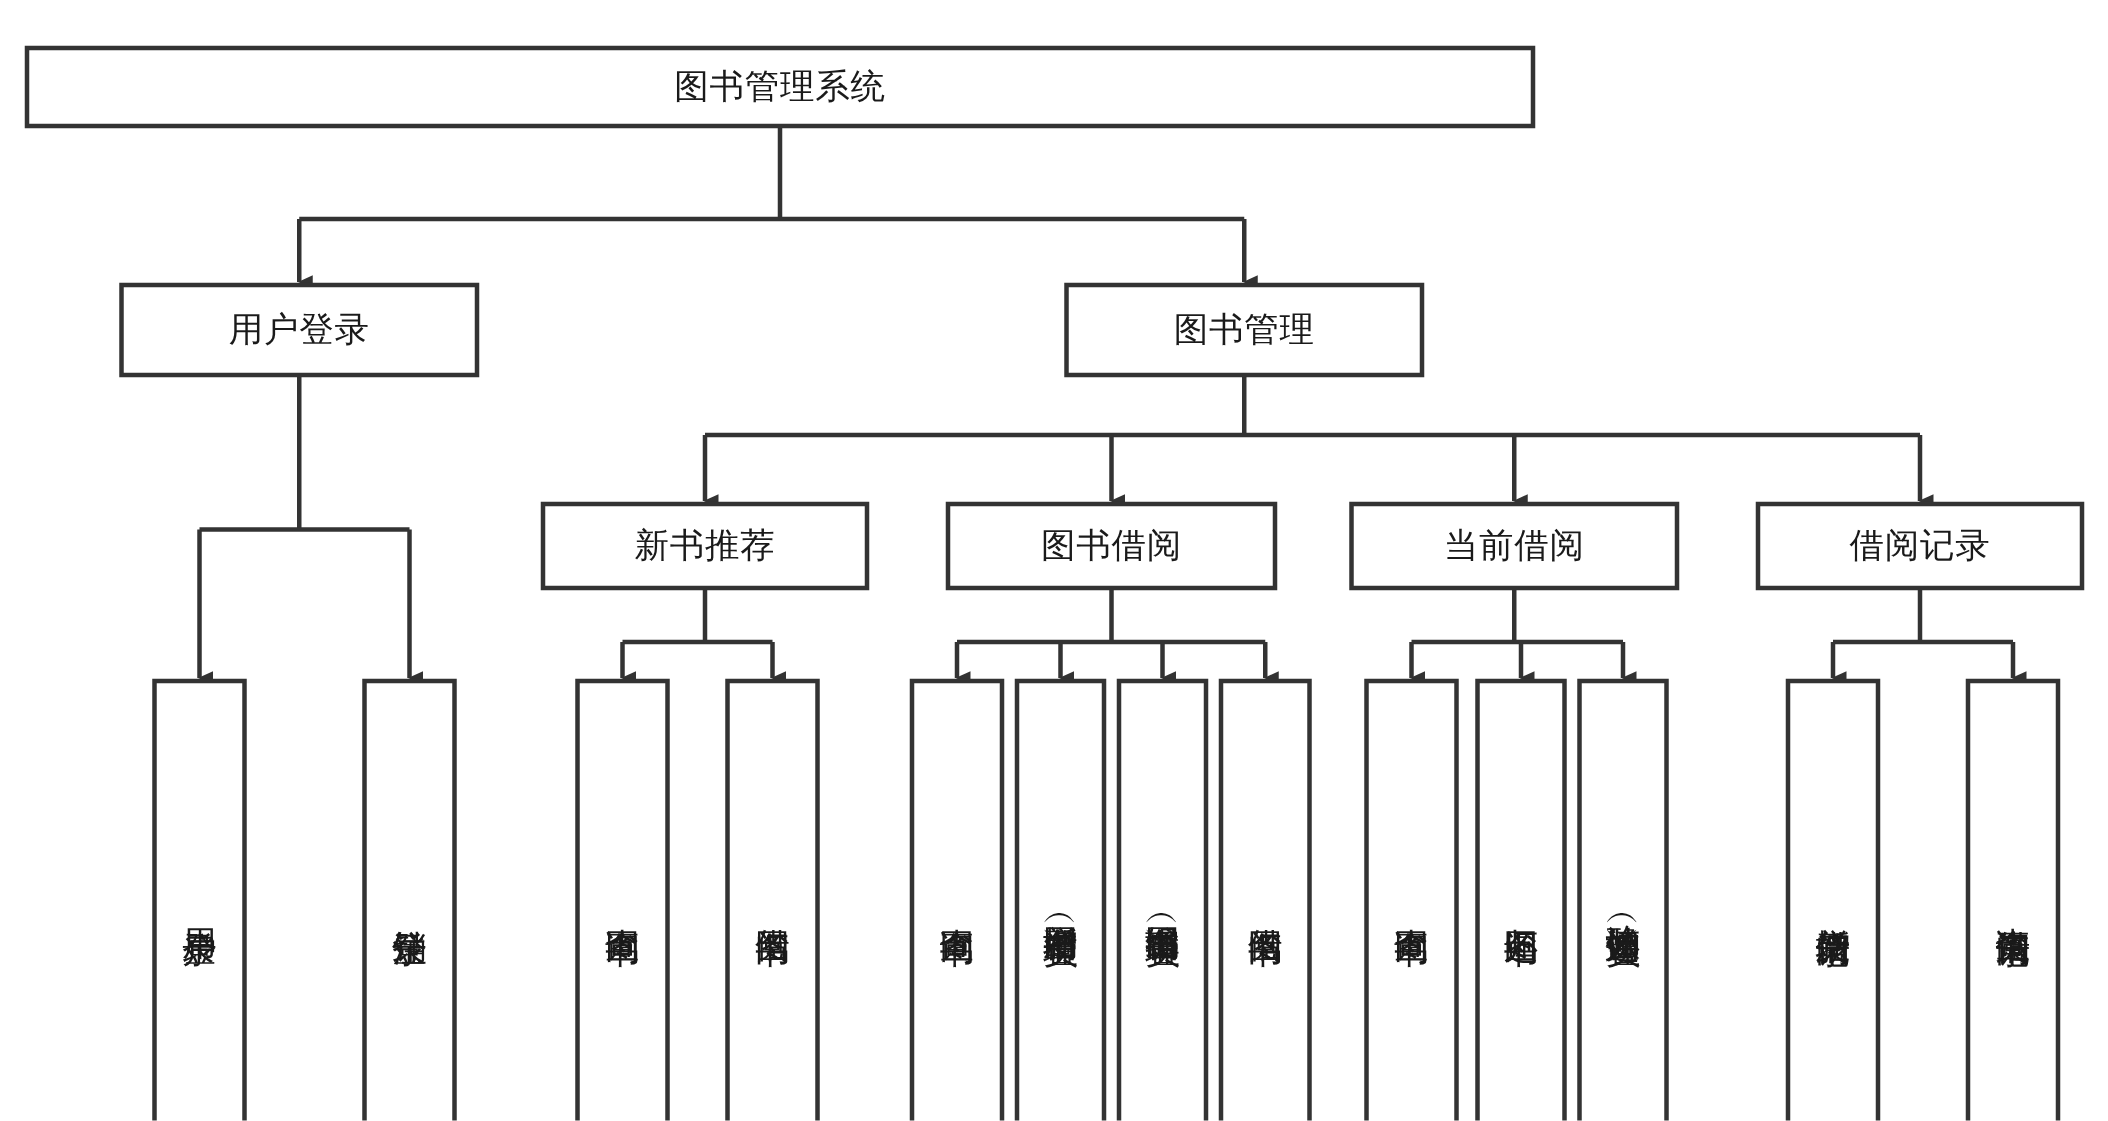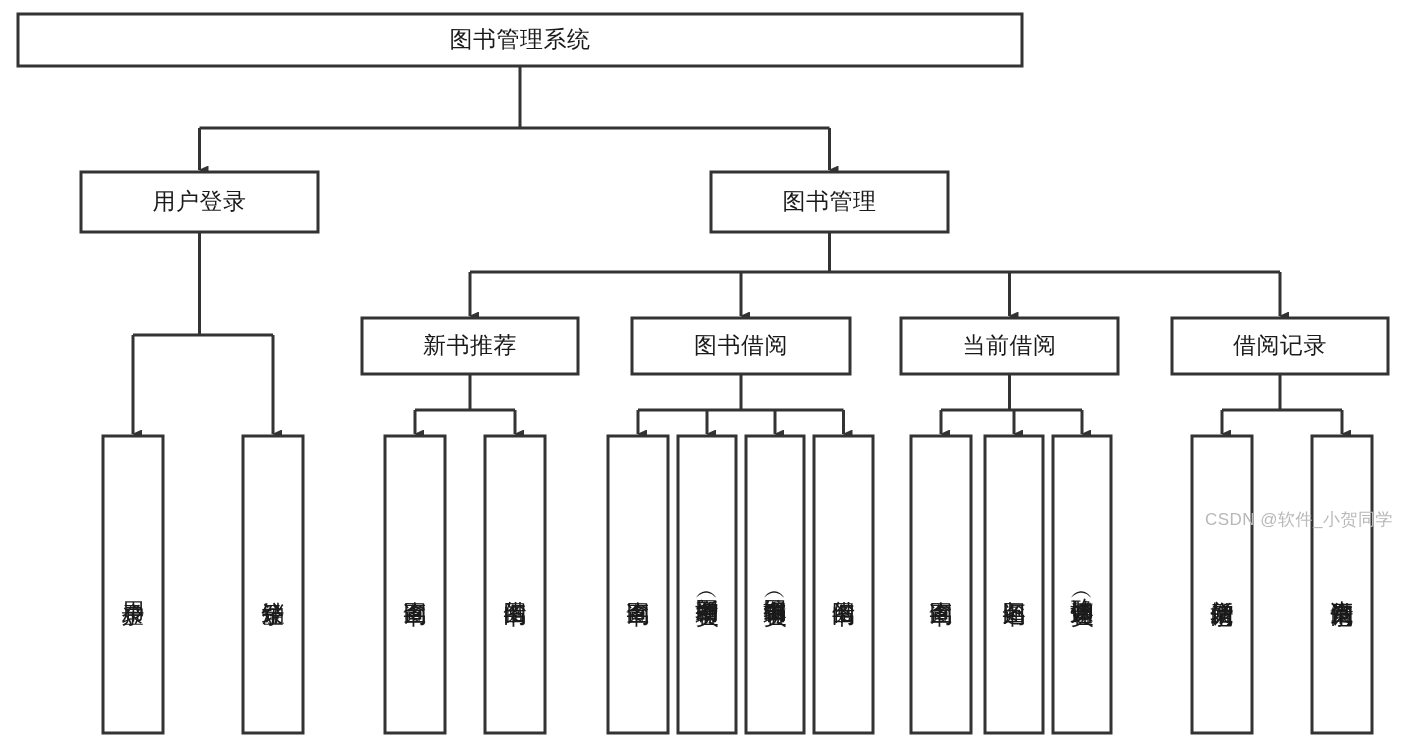--- a/index.html
+++ b/index.html
@@ -1,21 +1,21 @@
 <!DOCTYPE html>
 <html><head>
 <meta charset="utf-8">
 <style>
   html,body{margin:0;padding:0;background:#ffffff;}
   body{
     width:1405px;height:747px;
     font-family:"Liberation Sans","DejaVu Sans",sans-serif;
     overflow:hidden;
   }
-  #diagram-root{position:relative;width:1405px;height:535px;background:#fff;}
+  #diagram-root{position:relative;width:1405px;height:535px;background:#fff;margin-top:18px;}
   svg#tree{position:absolute;left:0;top:0;width:1405px;height:747px;display:block;}
   .node-box{fill:#ffffff;stroke:#333333;stroke-width:3;}
   .conn{stroke:#333333;stroke-width:3;fill:none;stroke-linecap:butt;}
   .node-label-h{
     font-family:"Liberation Sans","DejaVu Sans",sans-serif;
     font-size:23px;fill:#1a1a1a;text-anchor:middle;dominant-baseline:middle;
     letter-spacing:0.5px;
   }
   .vlabel-wrap{
     position:absolute;
@@ -127,14 +127,13 @@
       <div class="vlabel-wrap" style="left: 678px; top: 436px; width: 58px; height: 297px;">新增图书（管理员）</div>
       <div class="vlabel-wrap" style="left: 746px; top: 436px; width: 58px; height: 297px;">编辑图书（管理员）</div>
       <div class="vlabel-wrap" style="left: 814px; top: 436px; width: 59px; height: 297px;">借阅图书</div>
       <div class="vlabel-wrap" style="left: 911px; top: 436px; width: 60px; height: 297px;">查询图书</div>
       <div class="vlabel-wrap" style="left: 985px; top: 436px; width: 58px; height: 297px;">归还图书</div>
       <div class="vlabel-wrap" style="left: 1053px; top: 436px; width: 58px; height: 297px;">确认归还（管理员）</div>
       <div class="vlabel-wrap" style="left: 1192px; top: 436px; width: 60px; height: 297px;">新增借阅记录</div>
       <div class="vlabel-wrap" style="left: 1312px; top: 436px; width: 60px; height: 297px;">查询借阅记录</div>
     </div>
 
-  <div id="watermark">CSDN @软件_小贺同学</div>
 </div>
 
 </body></html>

